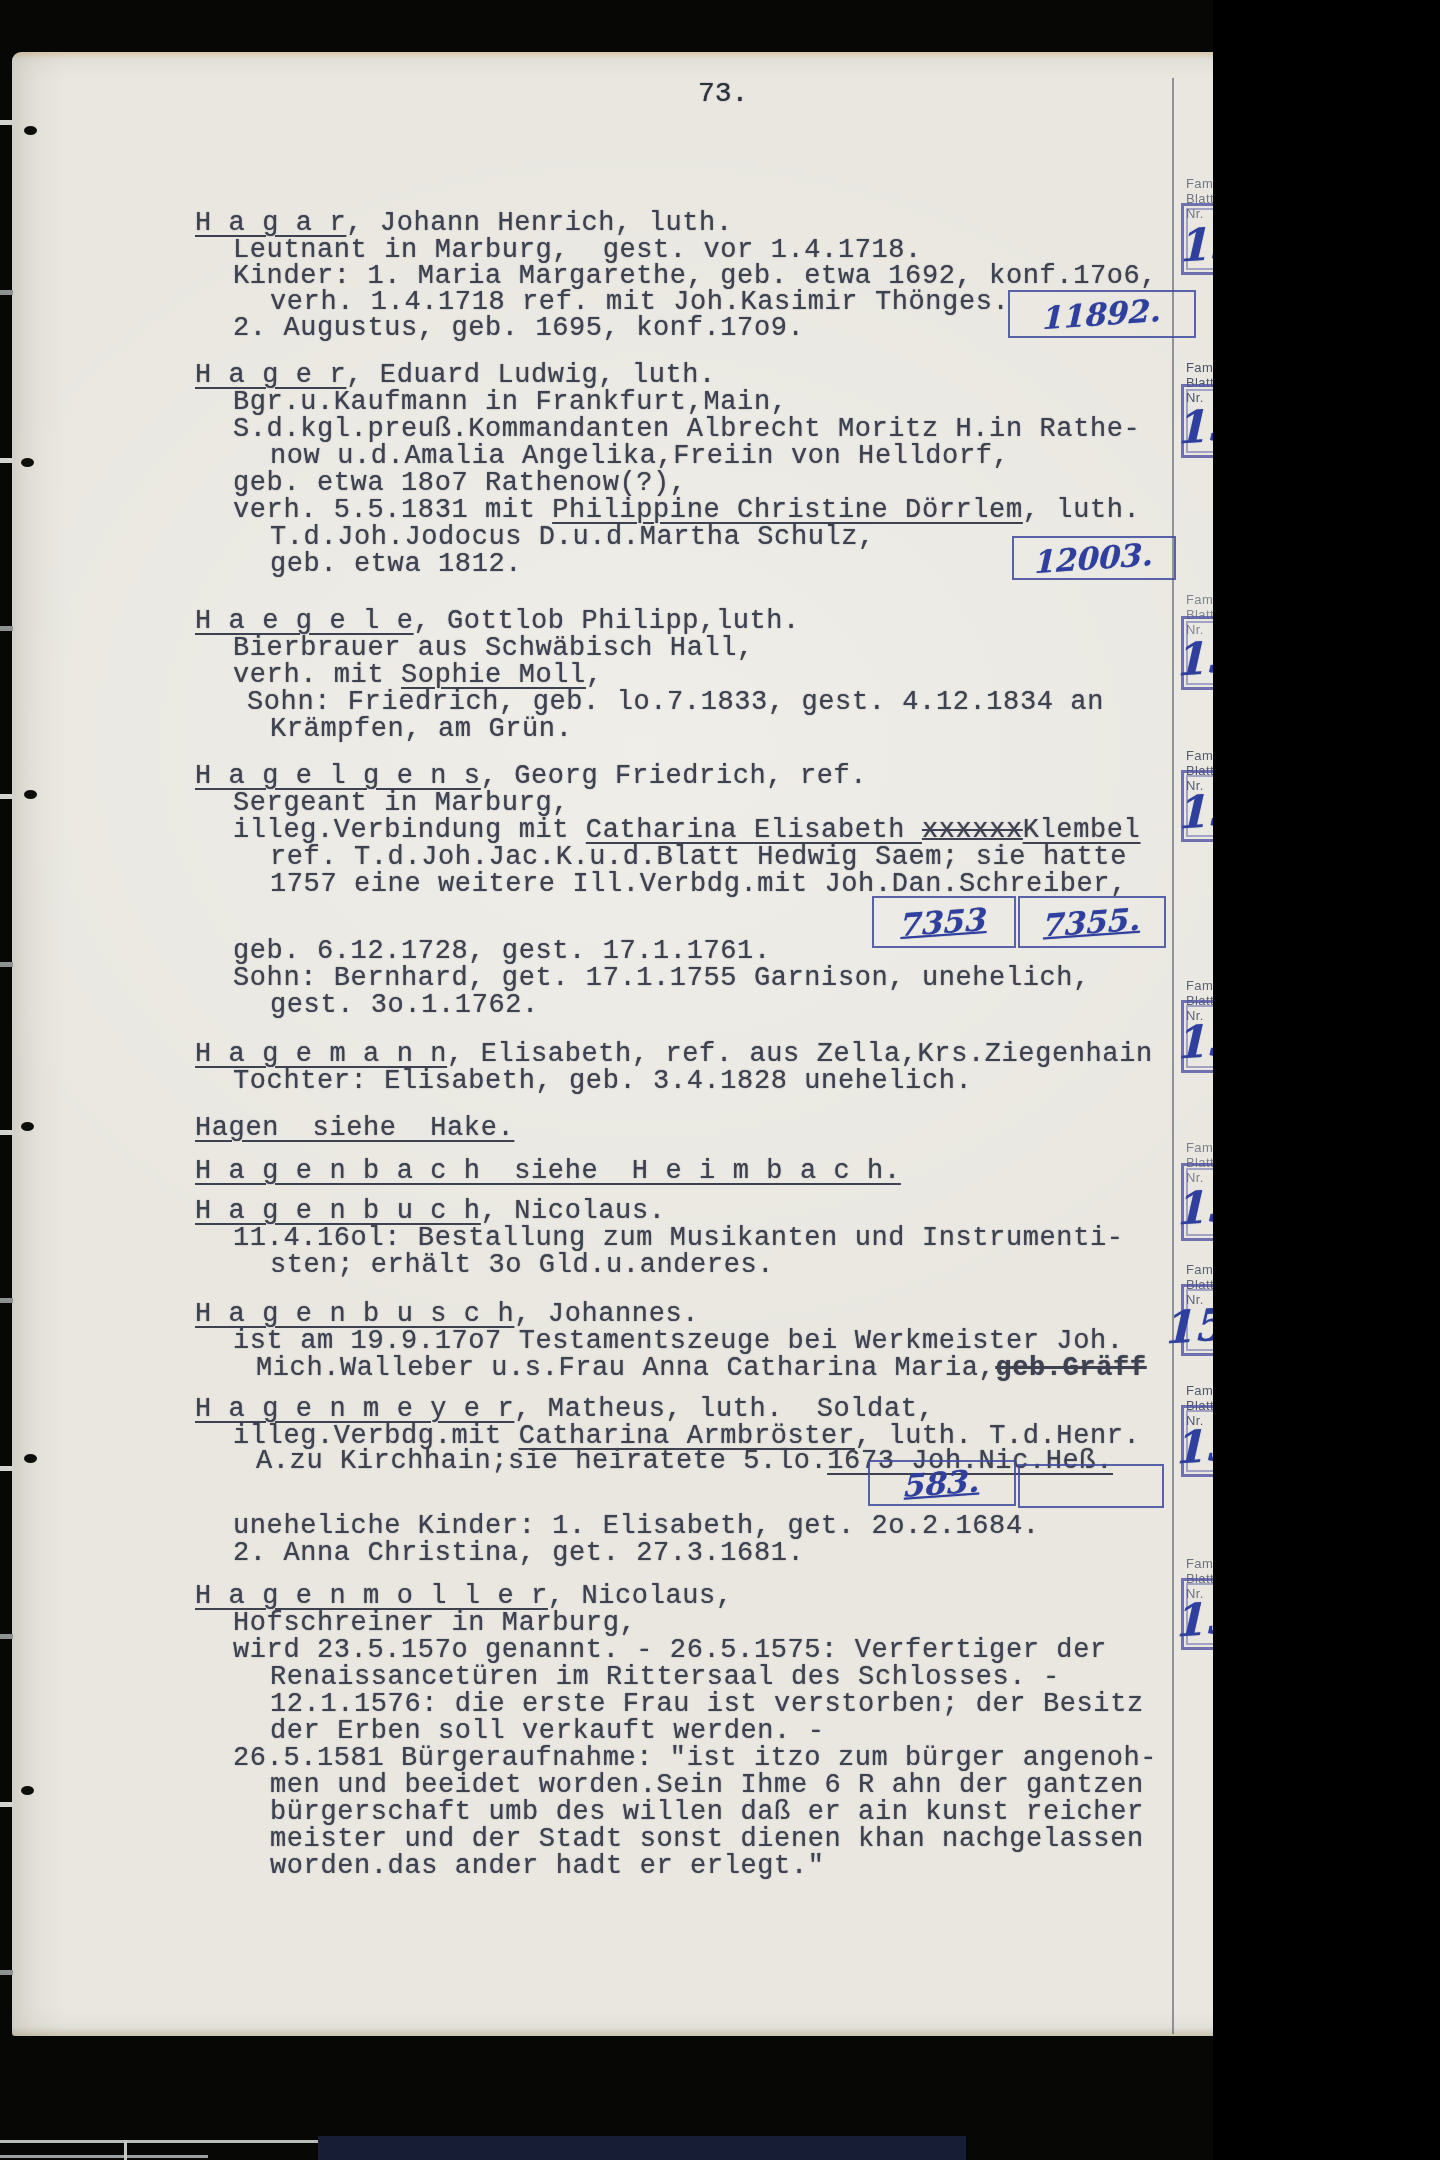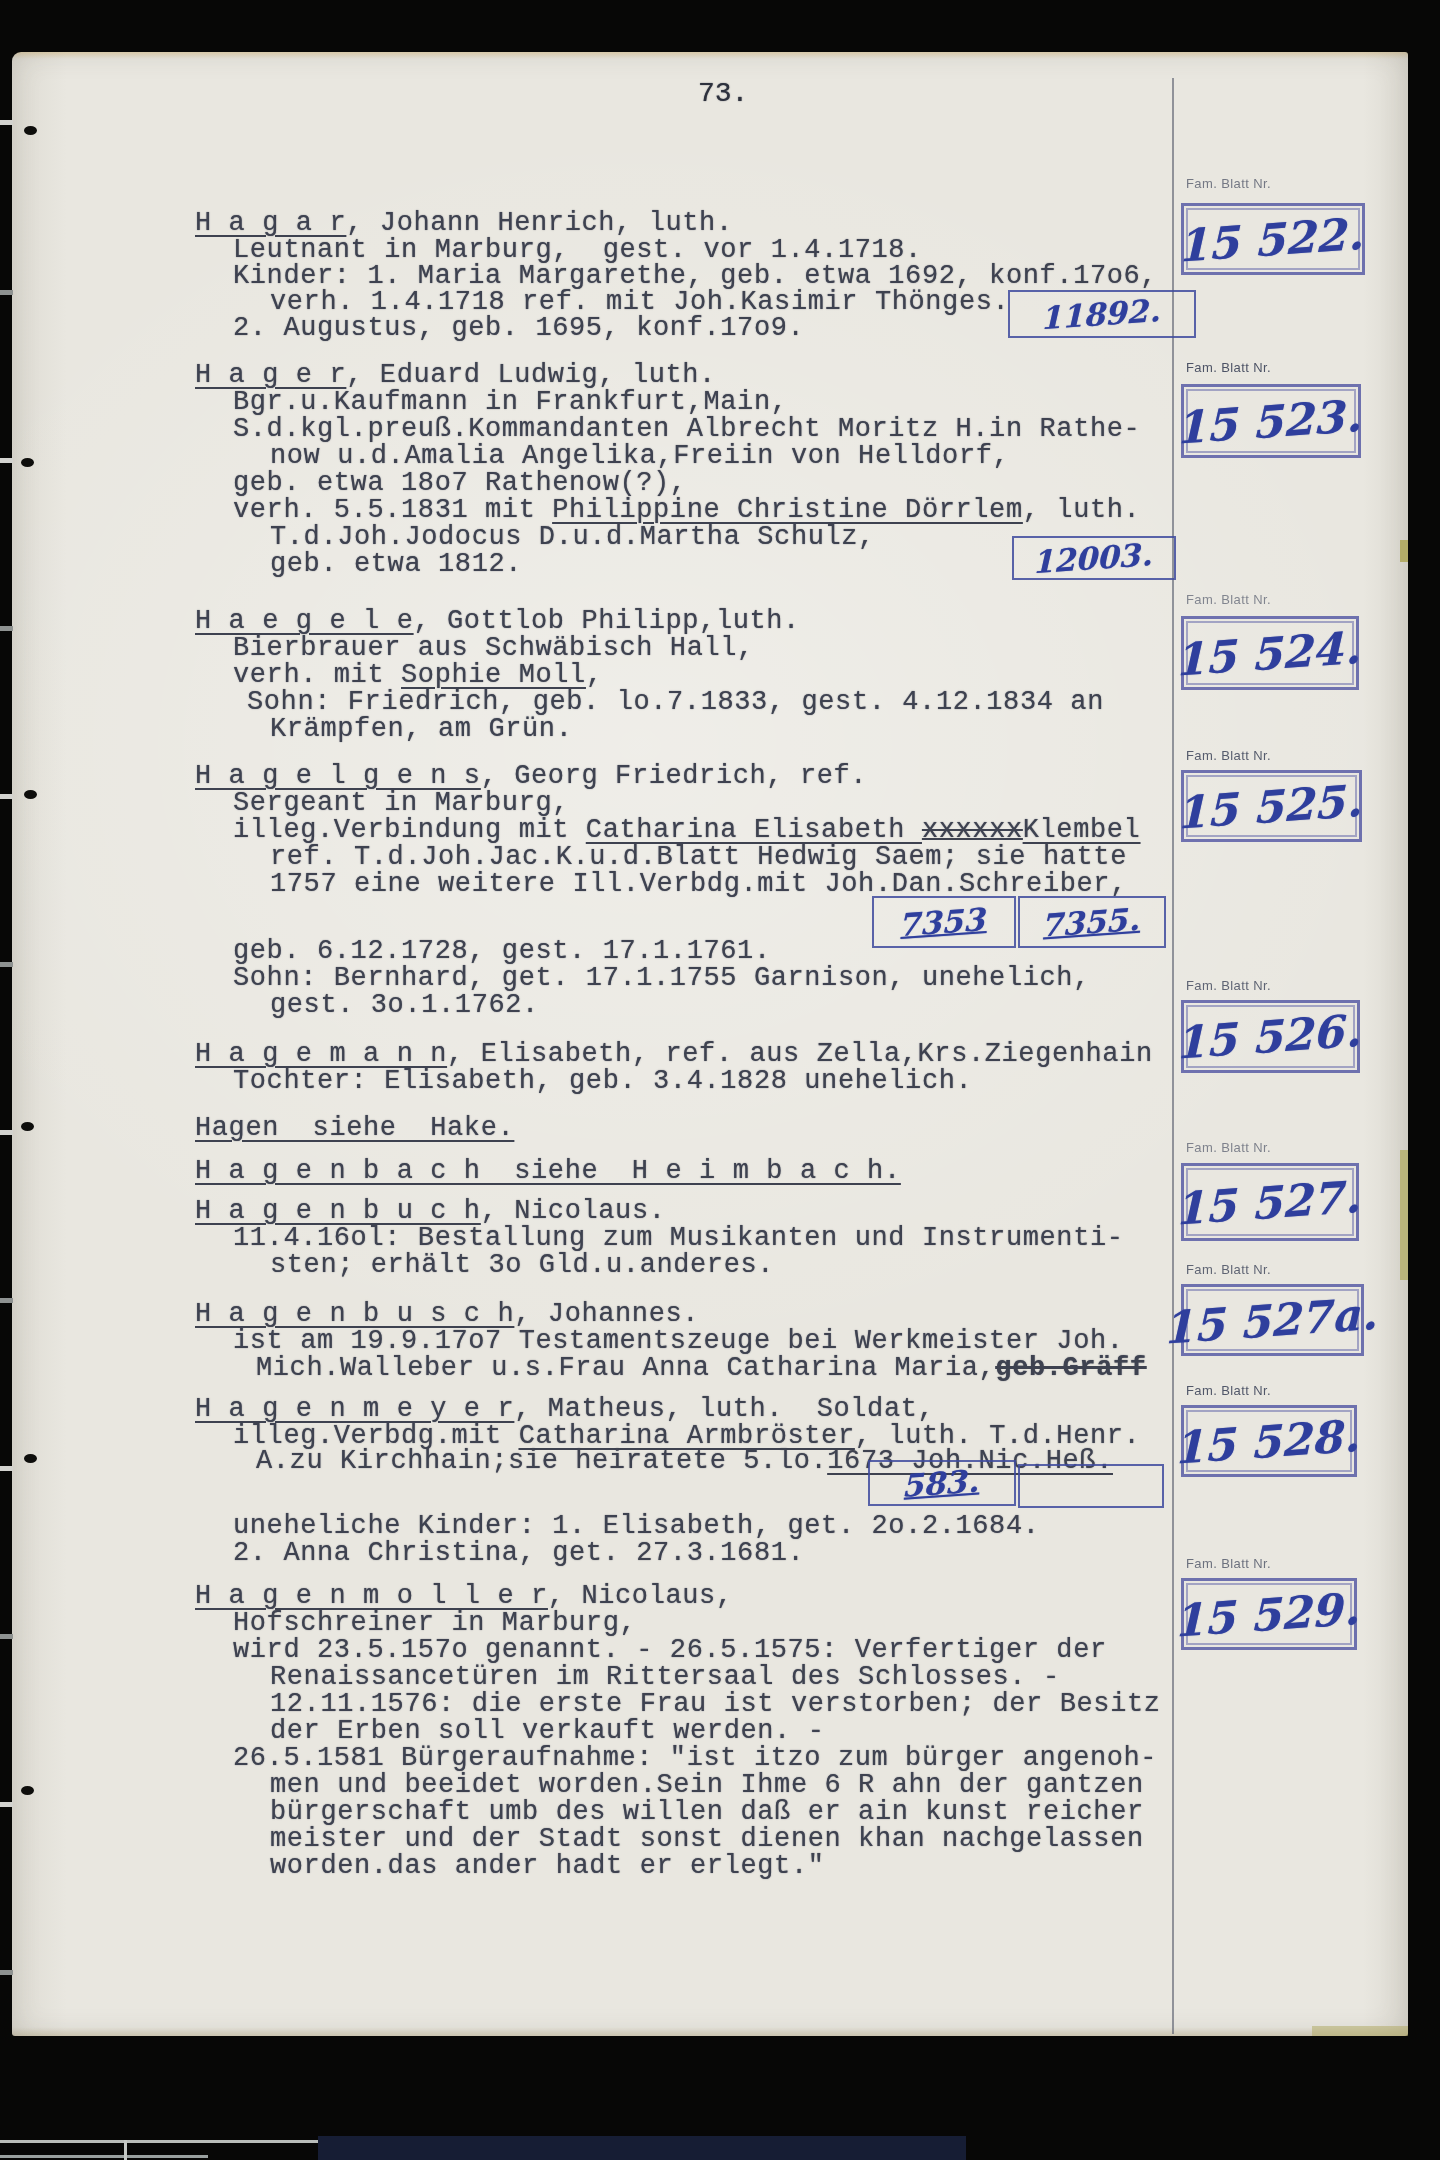--- a/index.html
+++ b/index.html
@@ -1,16 +1,16 @@
 <!DOCTYPE html>
 <html><head>
 <meta charset="utf-8">
 <style>
   html,body{margin:0;padding:0;background:#000;}
-  .screen{position:relative;width:1440px;height:2160px;background:#070706;overflow:hidden;
+  .screen{position:relative;width:1213px;height:2160px;background:#070706;overflow:hidden;
           font-family:"Liberation Sans",sans-serif;}
   .paper{position:absolute;left:12px;top:52px;width:1396px;height:1984px;
          background-color:#e9e7e0;
          background-image:
            radial-gradient(1100px 900px at 45% 35%, rgba(255,255,255,.28), rgba(0,0,0,0) 70%),
            linear-gradient(90deg, rgba(120,115,95,.10), rgba(0,0,0,0) 55px),
            linear-gradient(270deg, rgba(120,115,95,.12), rgba(0,0,0,0) 45px),
            linear-gradient(180deg, rgba(222,196,140,.55), rgba(0,0,0,0) 7px),
            linear-gradient(0deg, rgba(190,178,140,.45), rgba(0,0,0,0) 9px);
          border-radius:9px 3px 3px 3px;
@@ -125,21 +125,21 @@
   <div class="tl" style="left:195px;top:1396px"><span class="u">H a g e n m e y e r</span><span>, Matheus, luth.  Soldat,</span></div>
   <div class="tl" style="left:233px;top:1423px"><span>illeg.Verbdg.mit </span><span class="u">Catharina Armbröster</span><span>, luth. T.d.Henr.</span></div>
   <div class="tl" style="left:256px;top:1448px"><span>A.zu Kirchhain;sie heiratete 5.lo.</span><span class="u">1673 Joh.Nic.Heß.</span></div>
   <div class="tl" style="left:233px;top:1513px">uneheliche Kinder: 1. Elisabeth, get. 2o.2.1684.</div>
   <div class="tl" style="left:233px;top:1540px">2. Anna Christina, get. 27.3.1681.</div>
 
   <div class="tl" style="left:195px;top:1583px"><span class="u">H a g e n m o l l e r</span><span>, Nicolaus,</span></div>
   <div class="tl" style="left:233px;top:1610px">Hofschreiner in Marburg,</div>
   <div class="tl" style="left:233px;top:1637px">wird 23.5.157o genannt. - 26.5.1575: Verfertiger der</div>
   <div class="tl" style="left:270px;top:1664px">Renaissancetüren im Rittersaal des Schlosses. -</div>
-  <div class="tl" style="left:270px;top:1691px">12.11.1576: die erste Frau ist verstorben; der Besitz</div>
+  <div class="tl" style="left:270px;top:1691px">12.1.1576: die erste Frau ist verstorben; der Besitz</div>
   <div class="tl" style="left:270px;top:1718px">der Erben soll verkauft werden. -</div>
   <div class="tl" style="left:233px;top:1745px">26.5.1581 Bürgeraufnahme: "ist itzo zum bürger angenoh-</div>
   <div class="tl" style="left:270px;top:1772px">men und beeidet worden.Sein Ihme 6 R ahn der gantzen</div>
   <div class="tl" style="left:270px;top:1799px">bürgerschaft umb des willen daß er ain kunst reicher</div>
   <div class="tl" style="left:270px;top:1826px">meister und der Stadt sonst dienen khan nachgelassen</div>
   <div class="tl" style="left:270px;top:1853px">worden.das ander hadt er erlegt."</div>
 
   <div class="ibox" style="left:1008px;top:290px;width:184px;height:44px">
       <span class="hand ihand">11892.</span>
     </div>

